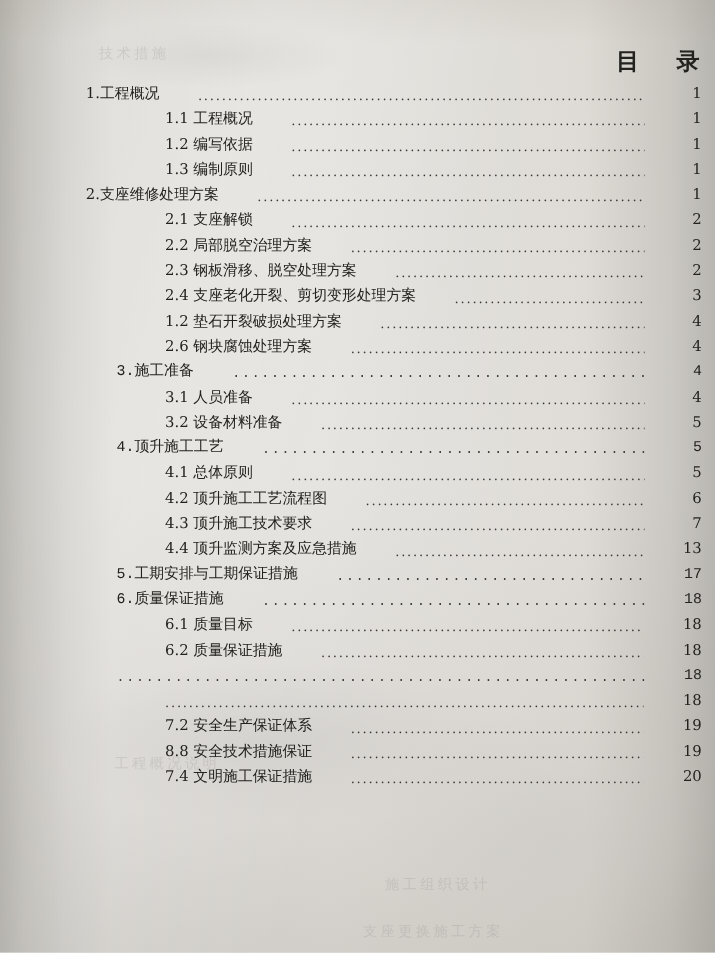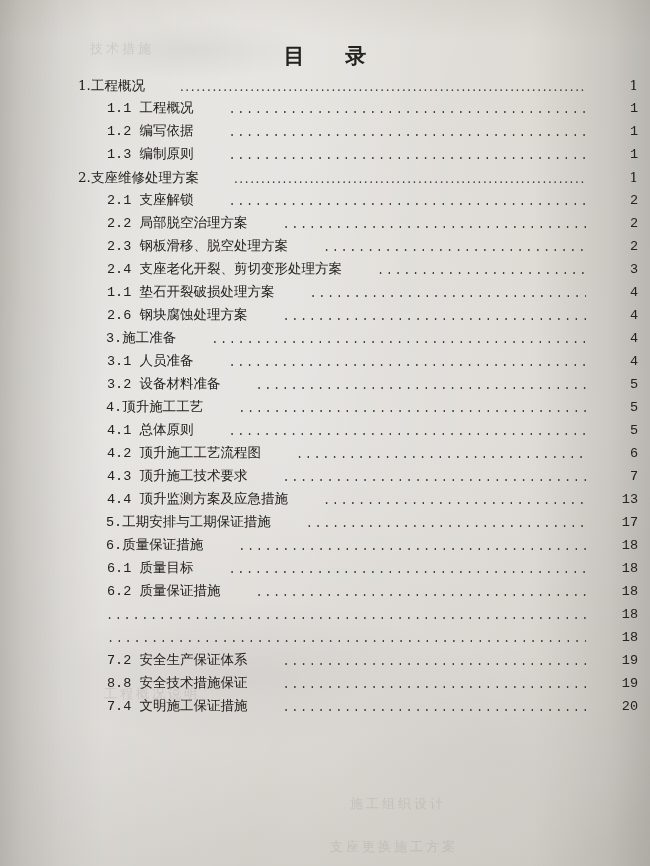--- a/index.html
+++ b/index.html
@@ -54,22 +54,22 @@
     left: 0; top: 0;
     width: 650px;
     height: 866px;
   }
 
   .doc-title {
     position: absolute;
     left: 0;
     top: 42px;
     width: 650px;
-    text-align: center;
-    font-family: Liberation Mono, monospace;
+    text-align: right;
+    font-family: Liberation Sans, sans-serif;
     font-weight: bold;
     font-size: 21px;
     letter-spacing: 14px;
     color: #24221f;
     text-indent: 14px;
   }
 
   .toc {
     position: absolute;
     left: 78px;
@@ -104,21 +104,21 @@
   .toc-row .pg {
     flex: 0 0 auto;
     padding-left: 4px;
     text-align: right;
     min-width: 16px;
   }
 
   
   .lv1 { margin-left: 0px; }
   .lv2 { margin-left: 28px; font-family: Liberation Mono, monospace; }
-  .lv3 { margin-left: 29px; font-family: Liberation Mono, monospace; }
+  .lv3 { margin-left: 72px; }
 
   
   .toc { box-sizing: border-box; }
 </style>
 </head>
 <body>
 
 <div class="page">
   <div class="blotch b3"></div>
   <div class="blotch b4"></div>
@@ -173,21 +173,21 @@
           <span class="lbl">2.3 钢板滑移、脱空处理方案</span>
           <span class="dots">........................................................................................................................................................................................................</span>
           <span class="pg">2</span>
         </div>
         <div class="toc-row lv3">
           <span class="lbl">2.4 支座老化开裂、剪切变形处理方案</span>
           <span class="dots">........................................................................................................................................................................................................</span>
           <span class="pg">3</span>
         </div>
         <div class="toc-row lv3">
-          <span class="lbl">1.1 垫石开裂破损处理方案</span>
+          <span class="lbl">1.2 垫石开裂破损处理方案</span>
           <span class="dots">........................................................................................................................................................................................................</span>
           <span class="pg">4</span>
         </div>
         <div class="toc-row lv3">
           <span class="lbl">2.6 钢块腐蚀处理方案</span>
           <span class="dots">........................................................................................................................................................................................................</span>
           <span class="pg">4</span>
         </div>
         <div class="toc-row lv2">
           <span class="lbl">3.施工准备</span>

